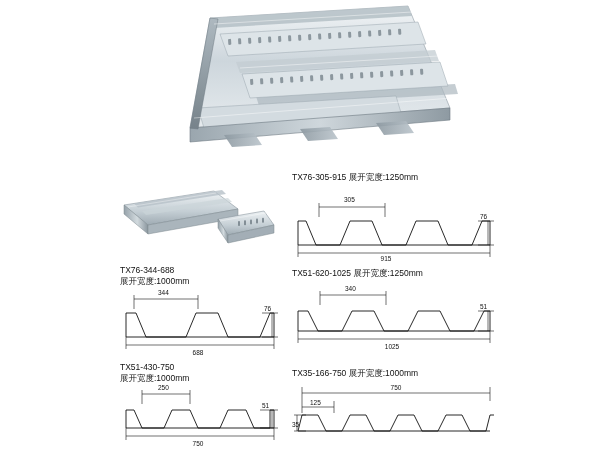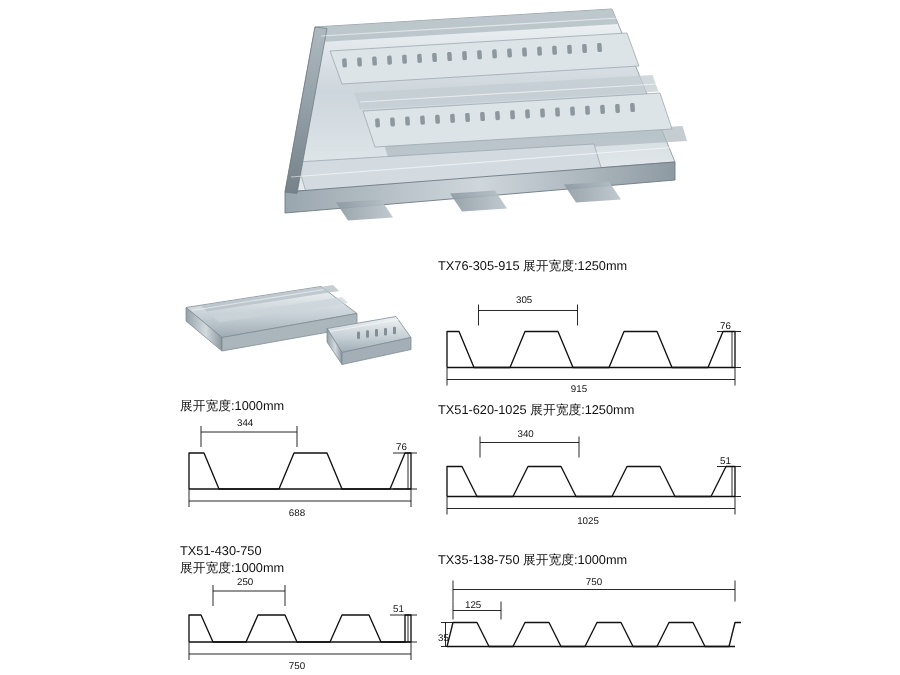--- a/index.html
+++ b/index.html
@@ -221,20 +221,21 @@
       <g stroke="#111" stroke-width="0.6" fill="none">
         <line x1="6" y1="62" x2="6" y2="74"></line>
         <line x1="198" y1="62" x2="198" y2="74"></line>
         <line x1="6" y1="70" x2="198" y2="70"></line>
       </g>
       <text class="dim" x="94" y="78" text-anchor="middle">915</text>
     </svg>
   </div>
 
   <div class="panel" style="left:120px; top:265px;">
+    <div class="panel-label">TX76-344-688</div>
     <div class="panel-label">展开宽度:1000mm</div>
     <svg width="160" height="72" viewBox="0 0 160 72">
       <g stroke="#111" stroke-width="0.6" fill="none">
         <line x1="14" y1="8" x2="14" y2="22"></line>
         <line x1="78" y1="8" x2="78" y2="22"></line>
         <line x1="14" y1="12" x2="78" y2="12"></line>
       </g>
       <text class="dim" x="38" y="8">344</text>
 
       <path d="M6,50 L6,26 L16,26 L26,50 L66,50 L76,26 L98,26 L108,50 L140,50 L150,26 L154,26 L154,50" fill="none" stroke="#111" stroke-width="0.9" stroke-linejoin="round"></path>
@@ -309,21 +310,21 @@
       <g stroke="#111" stroke-width="0.6" fill="none">
         <line x1="6" y1="44" x2="6" y2="56"></line>
         <line x1="154" y1="44" x2="154" y2="56"></line>
         <line x1="6" y1="52" x2="154" y2="52"></line>
       </g>
       <text class="dim" x="78" y="62" text-anchor="middle">750</text>
     </svg>
   </div>
 
   <div class="panel" style="left:292px; top:368px;">
-    <div class="panel-label">TX35-138-750  展开宽度:1000mm</div>
+    <div class="panel-label">TX35-166-750  展开宽度:1000mm</div>
     <svg width="206" height="66" viewBox="0 0 206 66">
 
       <g stroke="#111" stroke-width="0.6" fill="none">
         <line x1="10" y1="8" x2="10" y2="22"></line>
         <line x1="198" y1="8" x2="198" y2="22"></line>
         <line x1="10" y1="14" x2="198" y2="14"></line>
       </g>
       <text class="dim" x="104" y="11" text-anchor="middle">750</text>
 
       <g stroke="#111" stroke-width="0.6" fill="none">

